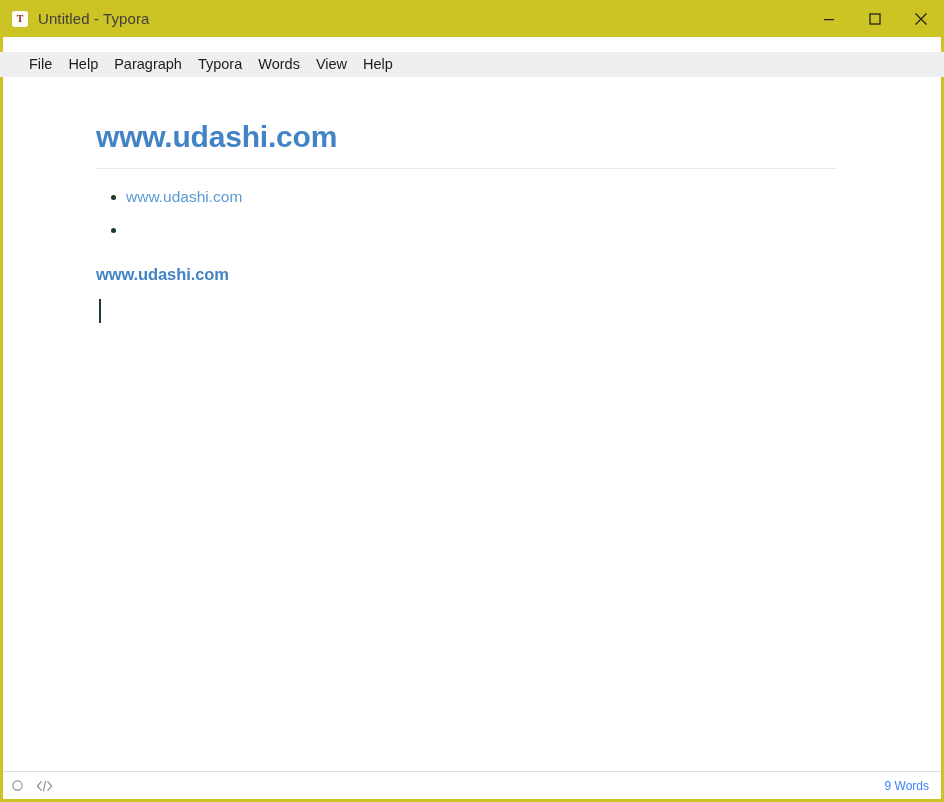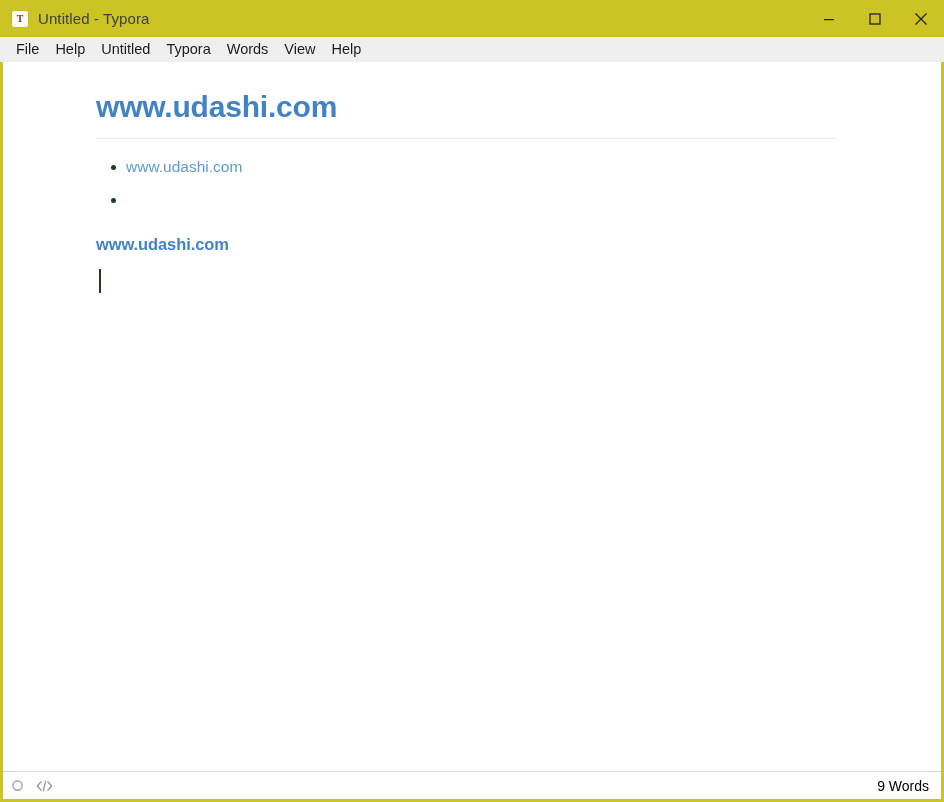--- a/index.html
+++ b/index.html
@@ -78,22 +78,22 @@
   }
   .win-btn svg { display: block; }
 
   
   .menubar {
     height: 25px;
     min-height: 25px;
     background: #efefef;
     display: flex;
     align-items: center;
-    margin: 0 -3px;
-    padding-left: 3px;
+    margin: 15px -3px;
+    padding-left: 16px;
   }
   .menu-item {
     font-size: 14.5px;
     color: #1c1c1c;
     padding: 0 8px;
     line-height: 25px;
     white-space: nowrap;
   }
   .menu-item:first-child { margin-left: 5px; }
 
@@ -198,22 +198,22 @@
   }
   .status-icon {
     display: flex;
     align-items: center;
     justify-content: center;
     color: #8d8d8d;
   }
   .status-icon svg { display: block; }
   .word-count {
     margin-left: auto;
-    font-size: 14px;
-    color: #000000;
+    font-size: 12px;
+    color: #3b82f6;
   }
 </style>
 </head>
 <body>
 
 <div class="window">
 
   <div class="titlebar">
     <div class="app-icon">
       <span>T</span>
@@ -235,21 +235,21 @@
         <svg width="14" height="14" viewBox="0 0 14 14" aria-hidden="true">
           <path d="M1.5 1.5 L12.5 12.5 M12.5 1.5 L1.5 12.5" stroke="currentColor" stroke-width="1.3" fill="none"></path>
         </svg>
       </div>
     </div>
   </div>
 
   <div class="menubar">
     <div class="menu-item">File</div>
     <div class="menu-item">Help</div>
-    <div class="menu-item">Untitled</div>
+    <div class="menu-item">Paragraph</div>
     <div class="menu-item">Typora</div>
     <div class="menu-item">Words</div>
     <div class="menu-item">View</div>
     <div class="menu-item">Help</div>
   </div>
 
   <div class="editor">
 
     <h1 class="doc-h1">www.udashi.com</h1>
     <div class="h1-rule"></div>

